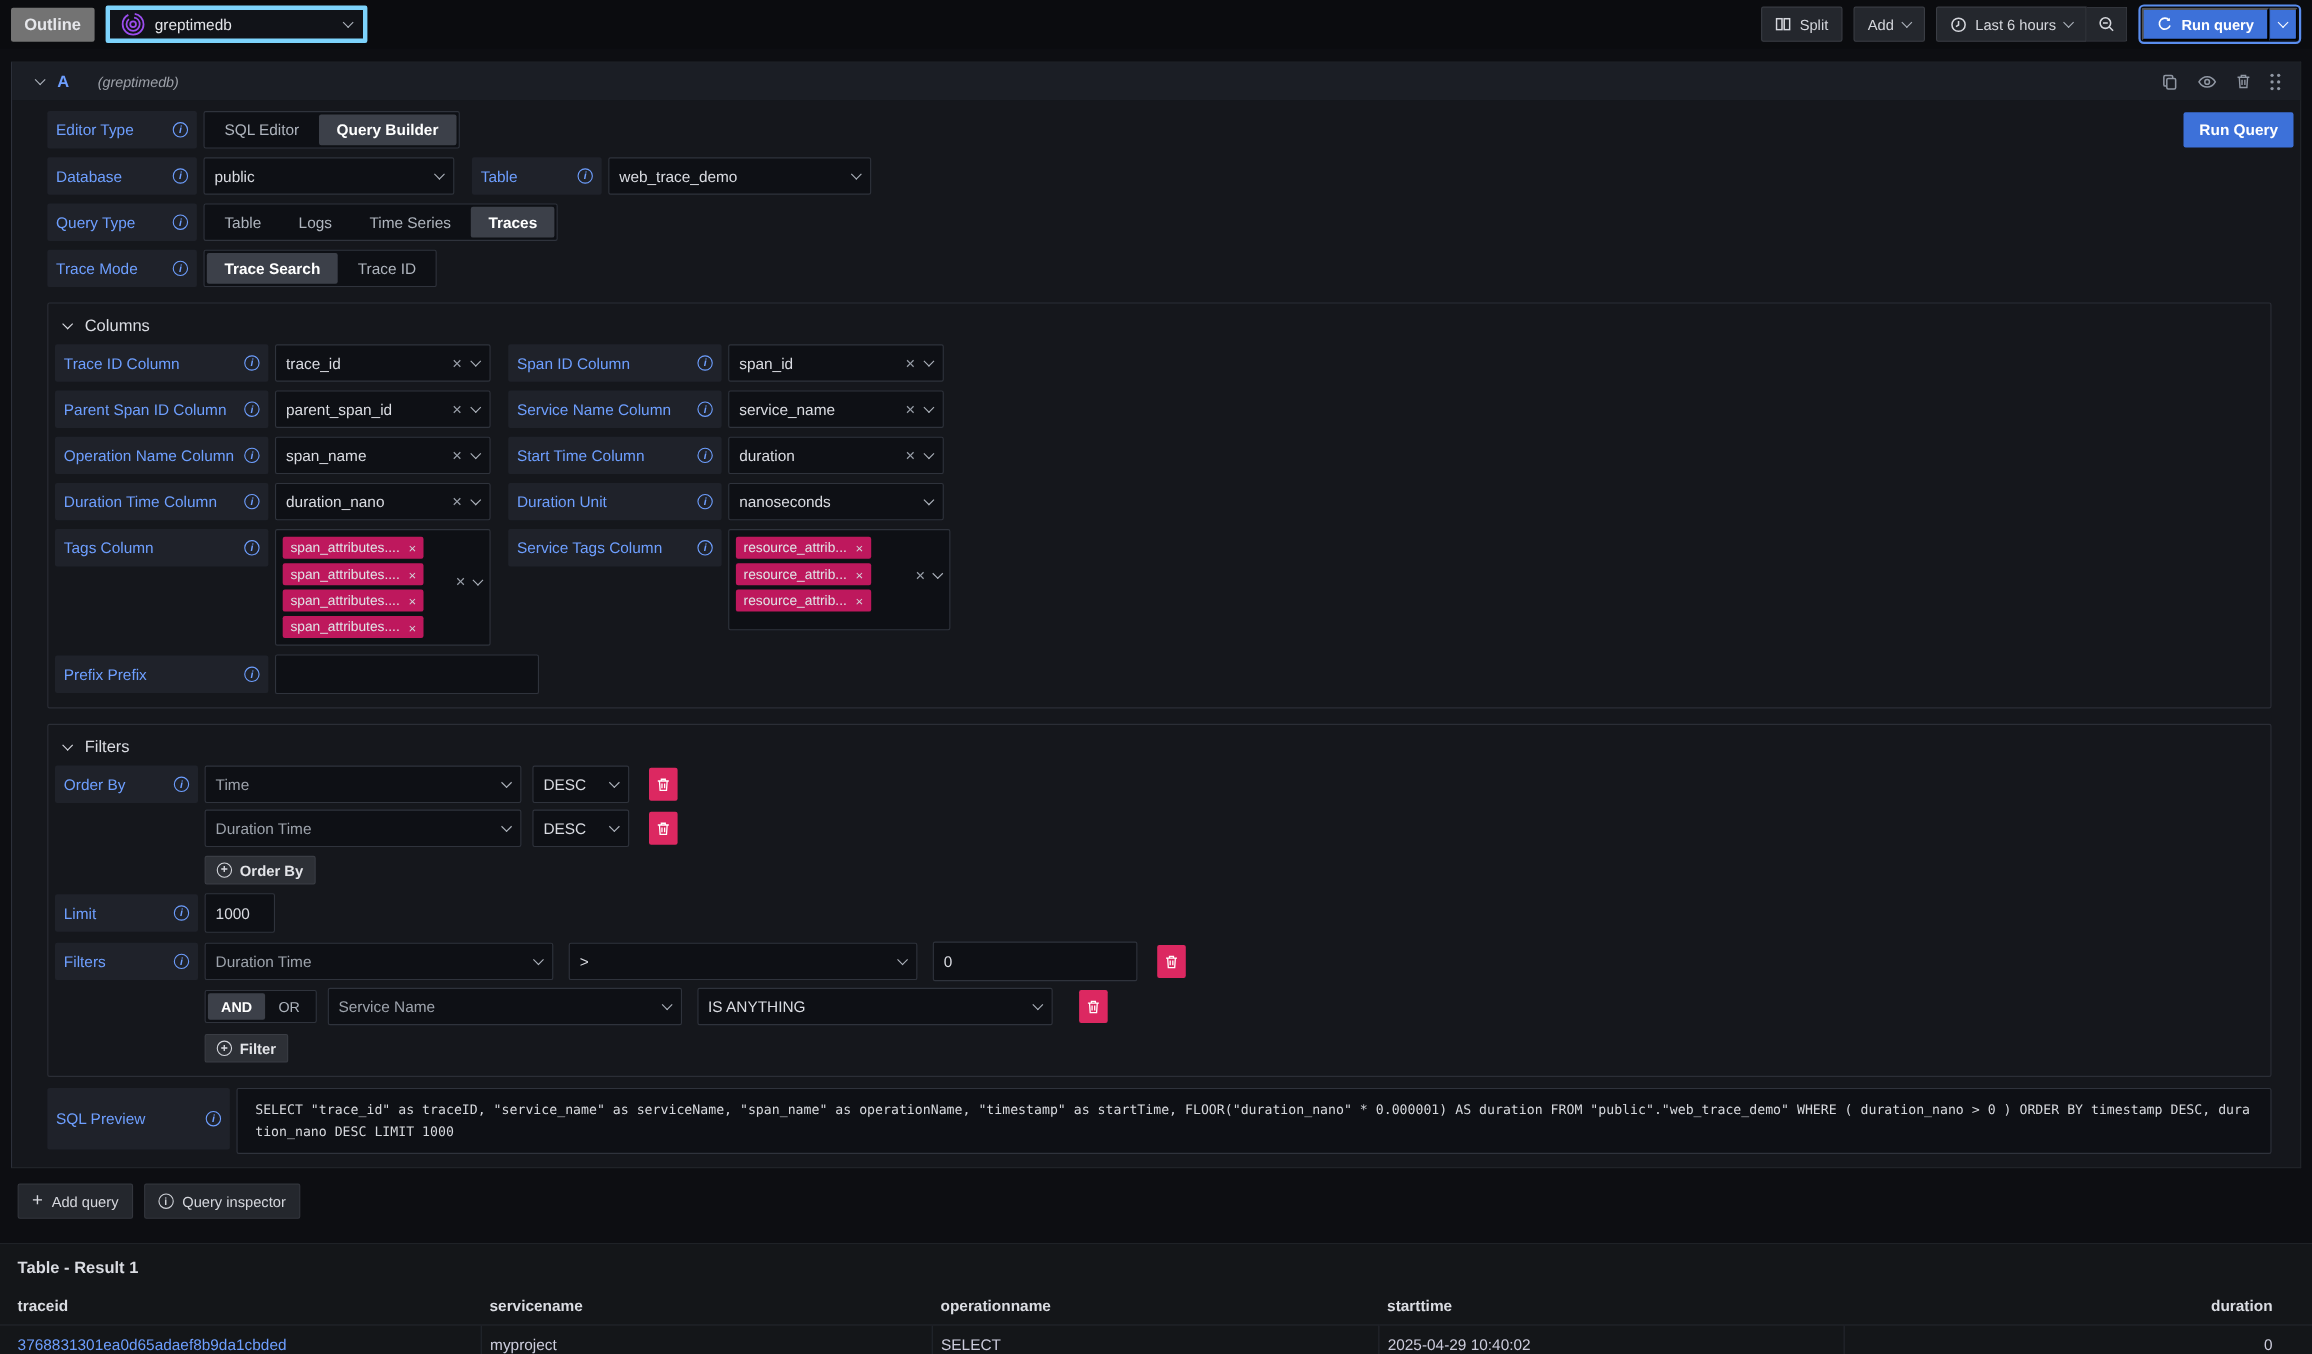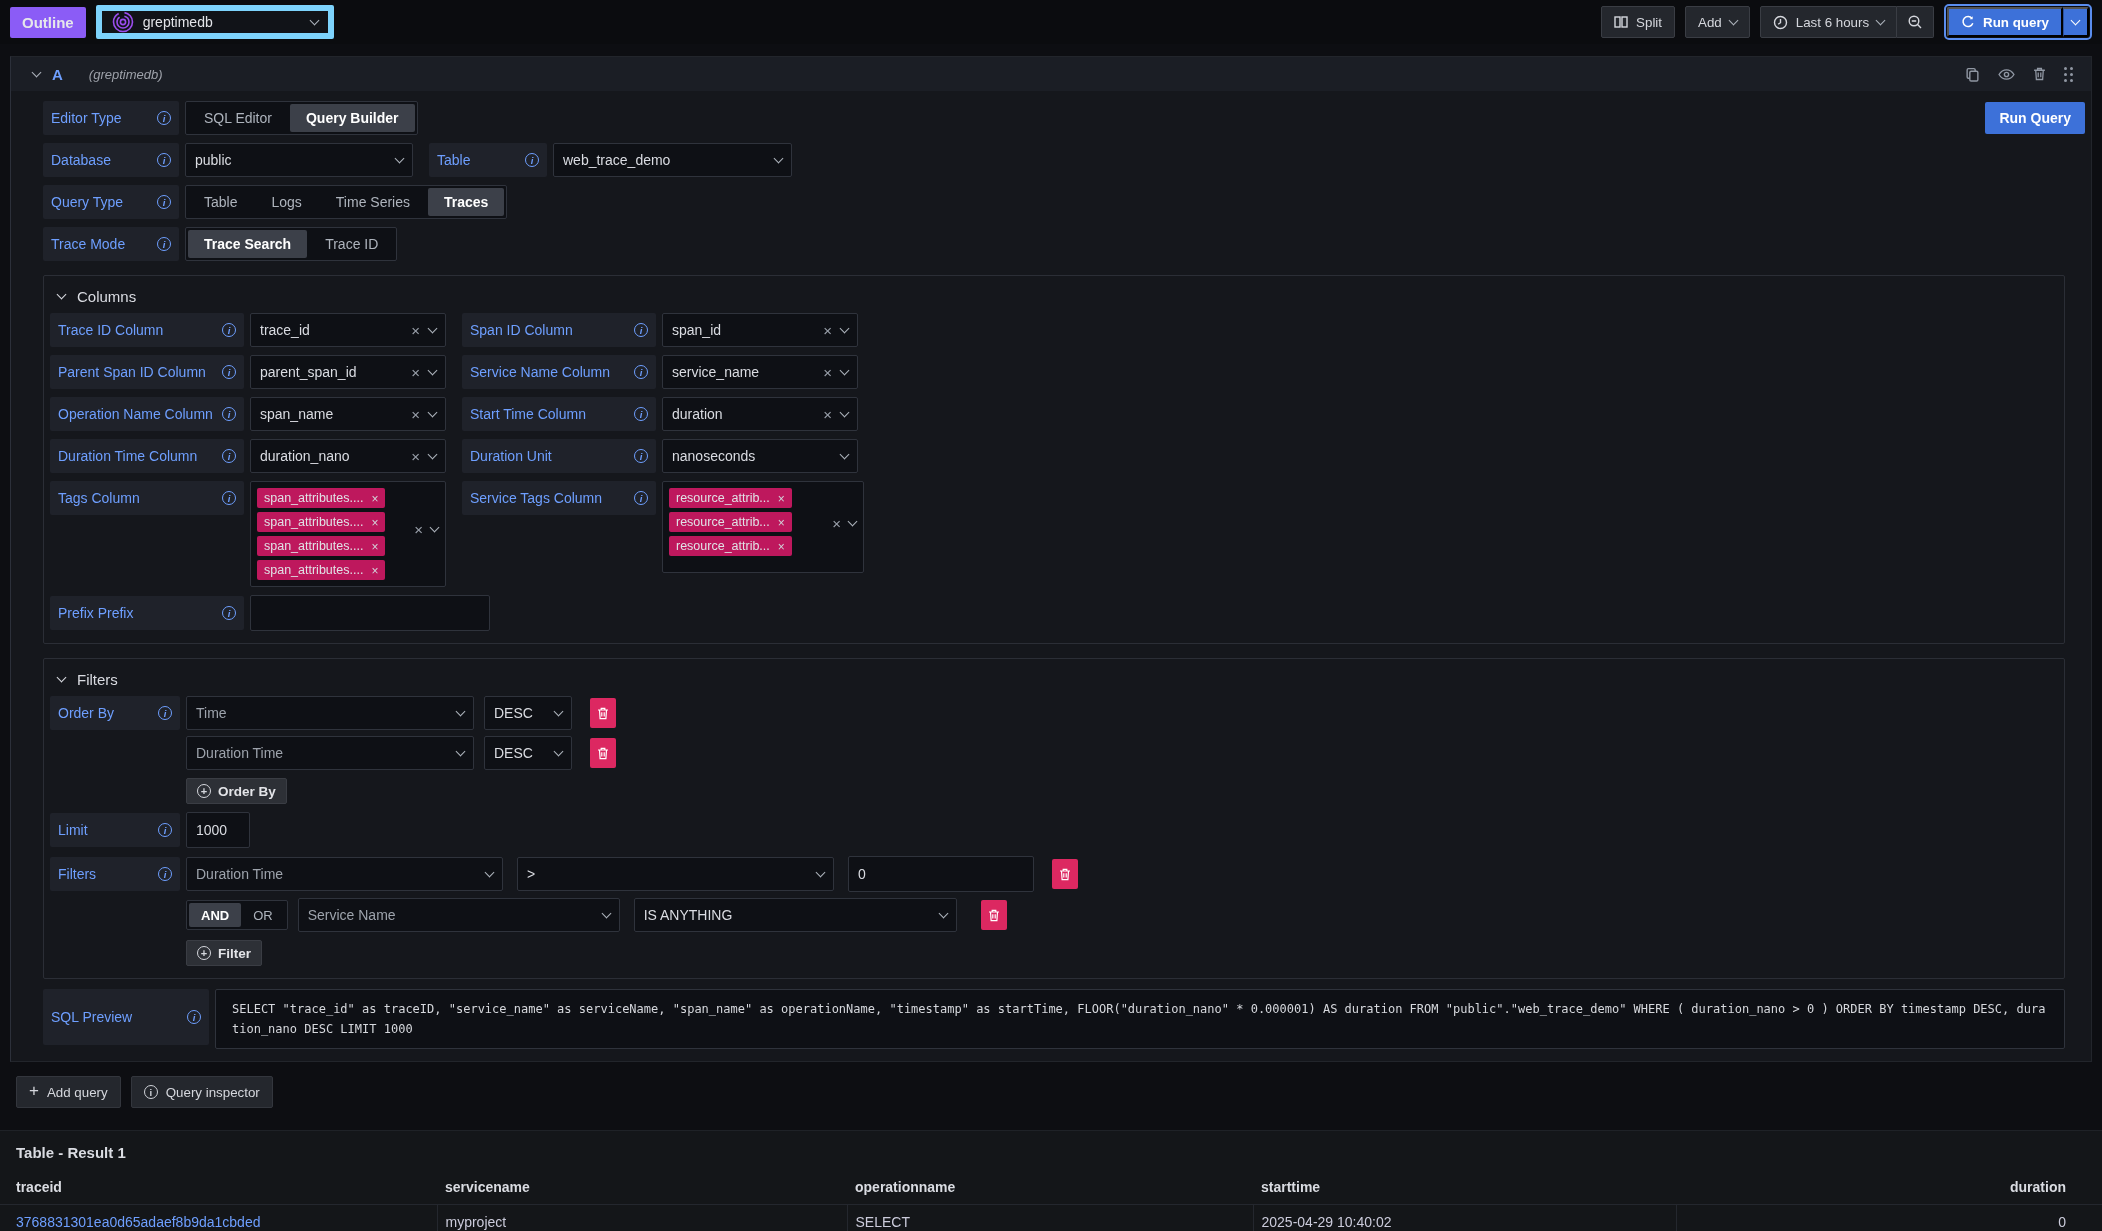--- a/index.html
+++ b/index.html
@@ -6,22 +6,22 @@
   html,body { width:2102px; height:1231px; overflow:hidden; }
   body {
     background:#0d0e12;
     font-family:"Liberation Sans","DejaVu Sans",sans-serif;
     font-size:14px; color:#ccccdc;
   }
   svg { display:block; }
 
   
   .topnav { height:44px; background:#0b0c0f; display:flex; align-items:center; padding:0 10px; gap:10px; }
-  .outline-btn { padding:7px 12px; background:#8b5cf6; border-radius:2px; color:#e6e7eb; font-weight:600; font-size:15px; }
-  .ds-picker { width:238px; height:34px; background:#111318; border:6px solid #7dd3fc; border-radius:2px;
+  .outline-btn { padding:7px 12px; background:#737373; border-radius:2px; color:#e6e7eb; font-weight:600; font-size:15px; }
+  .ds-picker { width:238px; height:34px; background:#111318; border:4px solid #7dd3fc; border-radius:2px;
     display:flex; align-items:center; gap:9px; padding:0 10px; color:#e3e4e8; font-weight:500; }
   .ds-picker .chev { margin-left:auto; }
   .nav-right { margin-left:auto; display:flex; align-items:center; gap:10px; }
   .nav-btn { height:32px; background:#24272d; border:1px solid #3a3d44; border-radius:2px;
     display:flex; align-items:center; gap:8px; padding:0 12px; color:#d5d7dd; font-weight:500; }
   .time-group { display:flex; }
   .time-group .nav-btn:first-child { border-radius:2px 0 0 2px; }
   .time-group .nav-btn:last-child { border-radius:0 2px 2px 0; border-left:none; padding:0 10px; }
   .runq-wrap { border:2px solid #5a8dee; border-radius:5px; padding:1px; background:#0b0c0f; display:flex; }
   .runq-main { height:30px; background:#3d71d9; color:#fff; font-weight:600; display:flex; align-items:center; gap:8px;

